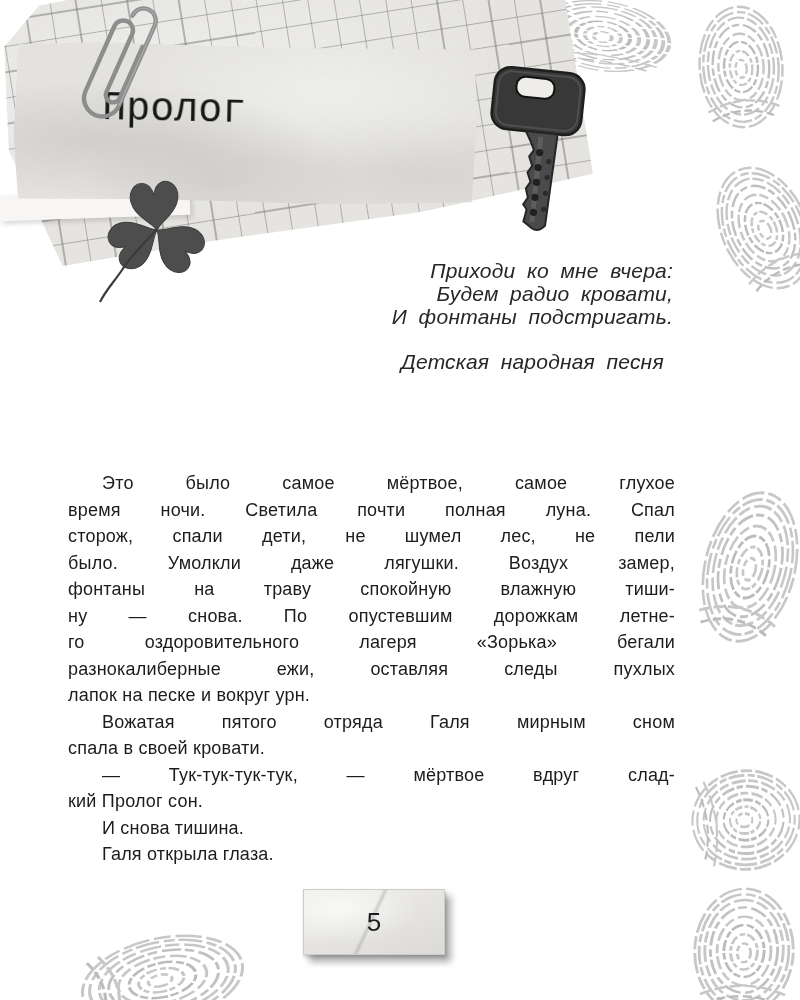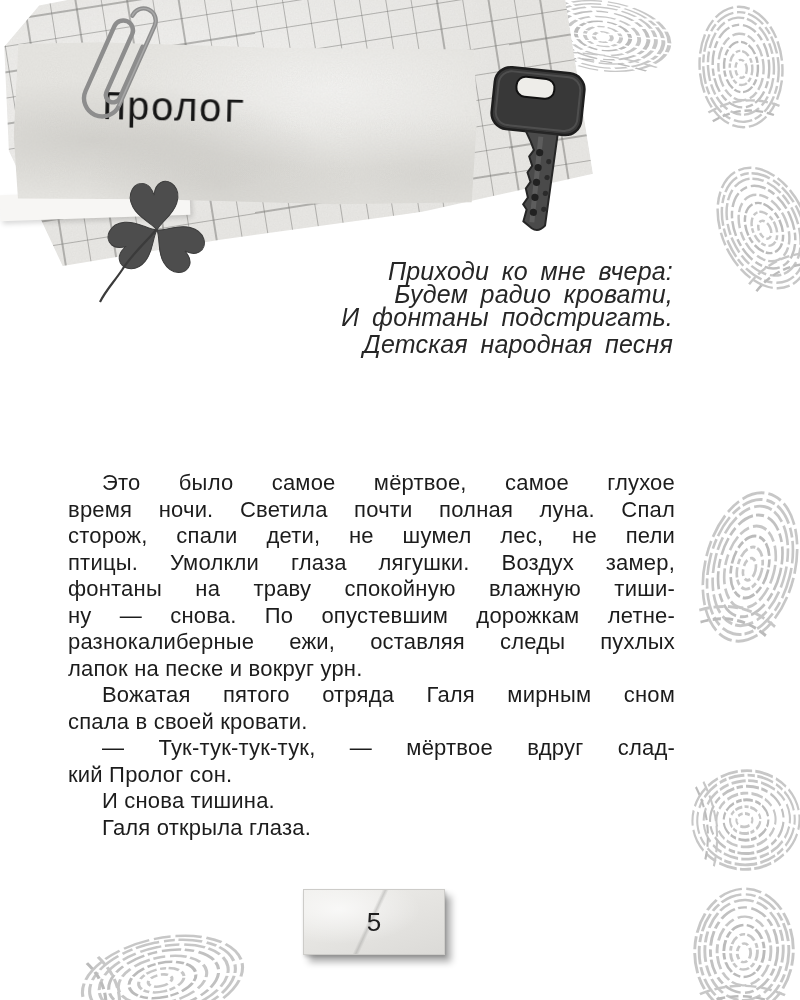--- a/index.html
+++ b/index.html
@@ -49,28 +49,28 @@
   }
   .paperclip { position:absolute; left:86px; top:-4px; width:72px; height:134px; transform:rotate(24deg); z-index:6; }
   .key   { position:absolute; left:482px; top:64px; width:104px; height:170px; transform:rotate(6deg); z-index:5; }
   .clover{ position:absolute; left:92px;  top:178px; width:130px; height:134px; z-index:7; }
   .paperclip svg,.key svg,.clover svg { width:100%; height:100%; display:block; }
 
   
   .epigraph {
     position:absolute; right:127px; top:260px; z-index:8;
     text-align:right; font-style:italic; color:#262626;
-    font-size:25px; line-height:22.8px; word-spacing:5.5px; letter-spacing:.2px;
-  }
-  .epigraph .attribution { margin-top:5px; }
+    font-size:21px; line-height:22.8px; word-spacing:5.5px; letter-spacing:.2px;
+  }
+  .epigraph .attribution { margin-top:23px;text-align:center; }
 
   
   .body-text {
     position:absolute; left:68px; top:470px; width:607px; z-index:8;
-    font-size:22px; line-height:26.5px; color:#1c1c1c; letter-spacing:.2px;
+    font-size:18px; line-height:26.5px; color:#1c1c1c; letter-spacing:.2px;
   }
   .body-text .line { text-align:justify; text-align-last:justify; }
   .body-text .line.last { text-align-last:left; }
   .body-text .line.indent { text-indent:34px; }
 
   
   .page-chip {
     position:absolute; left:303px; top:889px; width:140px; height:64px; z-index:8;
     background:
       linear-gradient(115deg, transparent 46%, rgba(140,140,138,.35) 48%, transparent 50%),
@@ -209,23 +209,24 @@
         <div>И фонтаны подстригать.</div>
       </div>
     <div class="attribution">Детская народная песня</div>
   </div>
 
   <div class="body-text">
       <div>
         <div class="line indent">Это было самое мёртвое, самое глухое</div>
         <div class="line">время ночи. Светила почти полная луна. Спал</div>
         <div class="line">сторож, спали дети, не шумел лес, не пели</div>
-        <div class="line">птицы. Умолкли глаза лягушки. Воздух замер,</div>
+        <div class="line">было. Умолкли даже лягушки. Воздух замер,</div>
         <div class="line">фонтаны на траву спокойную влажную тиши-</div>
         <div class="line">ну — снова. По опустевшим дорожкам летне-</div>
+        <div class="line">го оздоровительного лагеря «Зорька» бегали</div>
         <div class="line">разнокалиберные ежи, оставляя следы пухлых</div>
         <div class="line last">лапок на песке и вокруг урн.</div>
       </div>
       <div>
         <div class="line indent">Вожатая пятого отряда Галя мирным сном</div>
         <div class="line last">спала в своей кровати.</div>
       </div>
       <div>
         <div class="line indent">— Тук-тук-тук-тук, — мёртвое вдруг слад-</div>
         <div class="line last">кий Пролог сон.</div>

